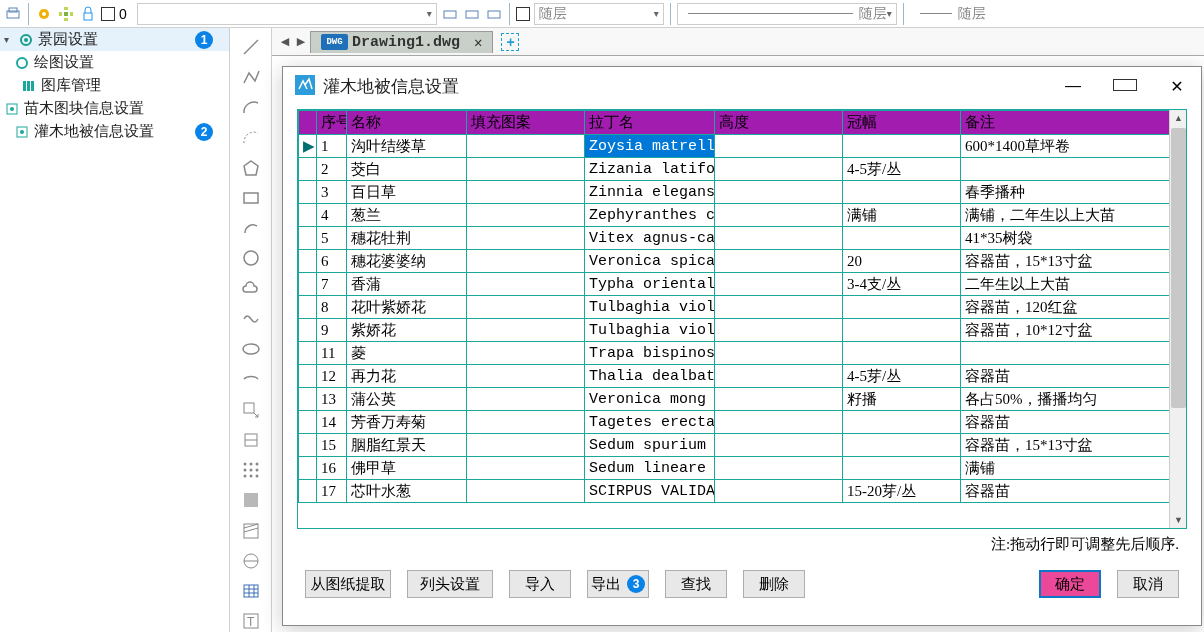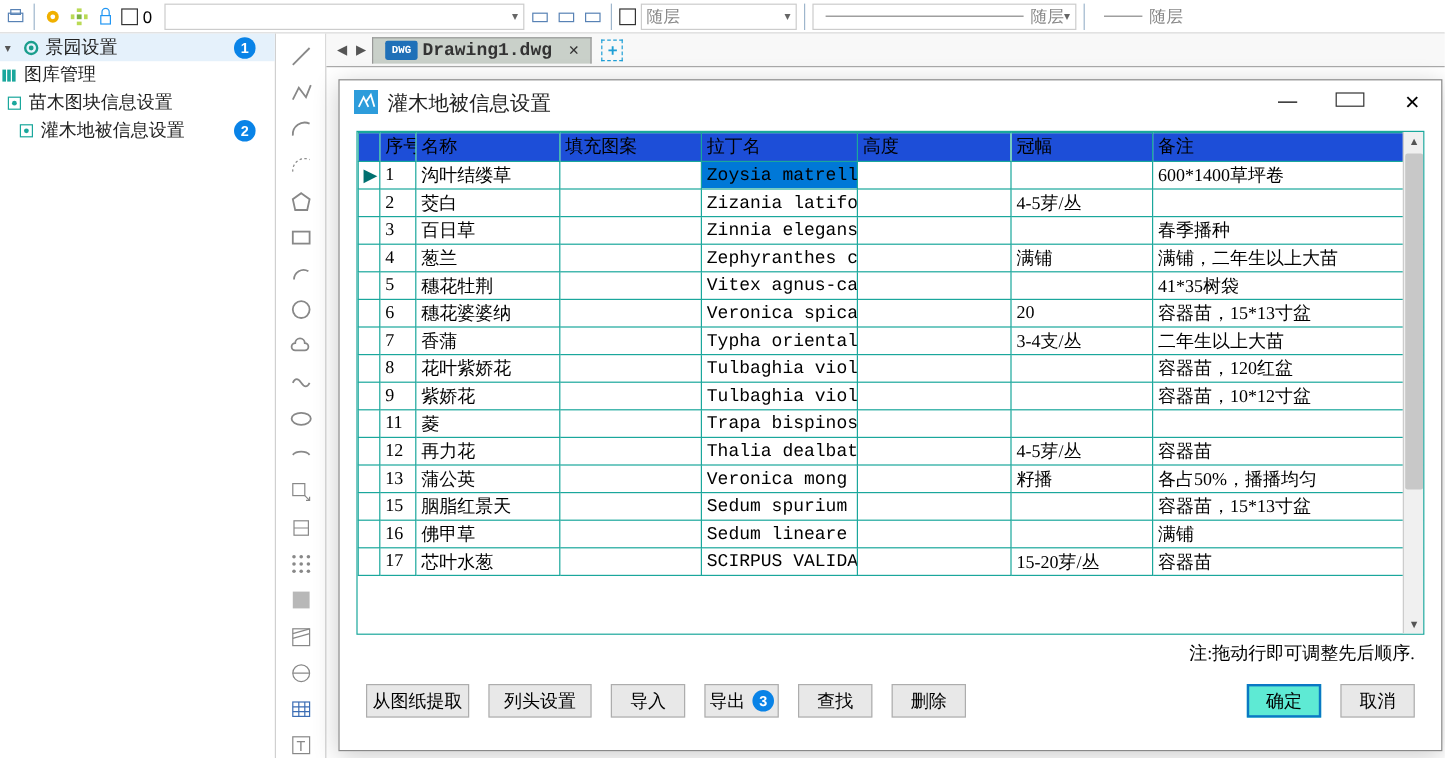--- a/index.html
+++ b/index.html
@@ -34,35 +34,35 @@
 .dialog { position: absolute; left: 282px; top: 66px; width: 920px; height: 560px; background: #fff; border: 1px solid #888; box-shadow: 0 4px 20px rgba(0,0,0,0.2); display: flex; flex-direction: column; }
 .dialog-title-bar { display: flex; align-items: center; height: 38px; padding: 0 12px; gap: 8px; }
 .dialog-title { font-size: 17px; color: #222; }
 .dialog-controls { margin-left: auto; display: flex; gap: 28px; font-size: 16px; }
 .dialog-controls span { cursor: pointer; width: 24px; text-align: center; }
 .max-icon { width: 12px; height: 12px; border: 1px solid #333; display: inline-block; }
 
 .table-wrap { margin: 4px 14px 0 14px; border: 1px solid #1aa79c; height: 420px; overflow: hidden; position: relative; }
 table { border-collapse: collapse; width: 100%; font-size: 15px; table-layout: fixed; }
 th, td { border: 1px solid #1aa79c; padding: 1px 4px; text-align: left; height: 23px; overflow: hidden; white-space: nowrap; font-family: "SimSun", serif; }
-th { background: #1d4ed8; font-weight: normal; height: 24px; font-family: "Microsoft YaHei"; }
+th { background: #a21caf; font-weight: normal; height: 24px; font-family: "Microsoft YaHei"; }
 .row-marker { width: 16px; text-align: center; color: #007070; }
 .seq-col { width: 28px; }
-.cell-selected { background: #0078d7; color: #000000; }
+.cell-selected { background: #0078d7; color: #ffffff; }
 .latin { font-family: "Courier New", monospace; }
 .scroll-v { position: absolute; right: 0; top: 0; bottom: 0; width: 17px; background: #f0f0f0; border-left: 1px solid #ccc; }
 .scroll-v .thumb { position: absolute; top: 18px; width: 15px; left: 1px; height: 280px; background: #c8c8c8; border-radius: 2px; }
 .scroll-v .arr { position:absolute; width:15px; height:16px; left:1px; display:flex; align-items:center; justify-content:center; font-size:9px; color:#555; }
 
 .hint { text-align: right; margin: 6px 22px 0 0; font-size: 15px; font-family: "SimSun"; }
 
 .button-row { display: flex; gap: 16px; padding: 16px 22px; align-items: flex-end; }
 .btn { min-width: 86px; height: 28px; border: 1px solid #adadad; background: #e8e8e8; display: flex; align-items: center; justify-content: center; cursor: pointer; font-size: 15px; position: relative; }
 .btn.small { min-width: 62px; }
-.btn.highlight { border: 2px solid #0a78c4; background: #5eead4; }
+.btn.highlight { border: 2px solid #0a78c4; background: #ec4899; }
 .btn-badge { width: 18px; height: 18px; border-radius: 50%; background: #0983e7; color: #fff; font-size: 12px; display: flex; align-items: center; justify-content: center; font-weight: bold; margin-left: 6px; }
 .spacer { flex: 1; }
 
 .sep-line { border-left:1px solid #9eb6cc; height:22px; margin:0 2px; }
 </style>
 </head>
 <body>
 
 <div class="toolbar-top">
   <span class="tb-icon">
@@ -139,21 +139,29 @@
       <span class="expand">▾</span>
       <span class="tree-icon">
           <svg width="14" height="14">
             <circle cx="7" cy="7" r="5" fill="none" stroke="#1a9e8d" stroke-width="2"></circle>
             <circle cx="7" cy="7" r="2" fill="#1a9e8d"></circle>
           </svg>
         </span>
       <span>景园设置</span>
       <span class="badge">1</span>
     </div>
-    <div class="tree-item" style="padding-left:0">
+    <div class="tree-item" style="padding-left:14px">
+      <span class="tree-icon">
+          <svg width="14" height="14">
+            <circle cx="7" cy="7" r="5" fill="none" stroke="#1aa79c" stroke-width="2"></circle>
+          </svg>
+        </span>
+      <span>绘图设置</span>
+    </div>
+    <div class="tree-item" style="padding-left:21px">
       <span class="tree-icon">
           <svg width="14" height="14">
             <rect x="1" y="2" width="3" height="10" fill="#1aa79c"></rect>
             <rect x="5" y="2" width="3" height="10" fill="#1aa79c"></rect>
             <rect x="9" y="2" width="3" height="10" fill="#1aa79c"></rect>
           </svg>
         </span>
       <span>图库管理</span>
     </div>
     <div class="tree-item" style="">
@@ -466,20 +474,30 @@
             <td class="seq-col">13</td>
             <td>蒲公英</td>
             <td></td>
             <td class="latin">Veronica mong</td>
             <td></td>
             <td>籽播</td>
             <td>各占50%，播播均匀</td>
           </tr>
           <tr>
             <td class="row-marker"></td>
+            <td class="seq-col">14</td>
+            <td>芳香万寿菊</td>
+            <td></td>
+            <td class="latin">Tagetes erecta</td>
+            <td></td>
+            <td></td>
+            <td>容器苗</td>
+          </tr>
+          <tr>
+            <td class="row-marker"></td>
             <td class="seq-col">15</td>
             <td>胭脂红景天</td>
             <td></td>
             <td class="latin">Sedum spurium</td>
             <td></td>
             <td></td>
             <td>容器苗，15*13寸盆</td>
           </tr>
           <tr>
             <td class="row-marker"></td>

